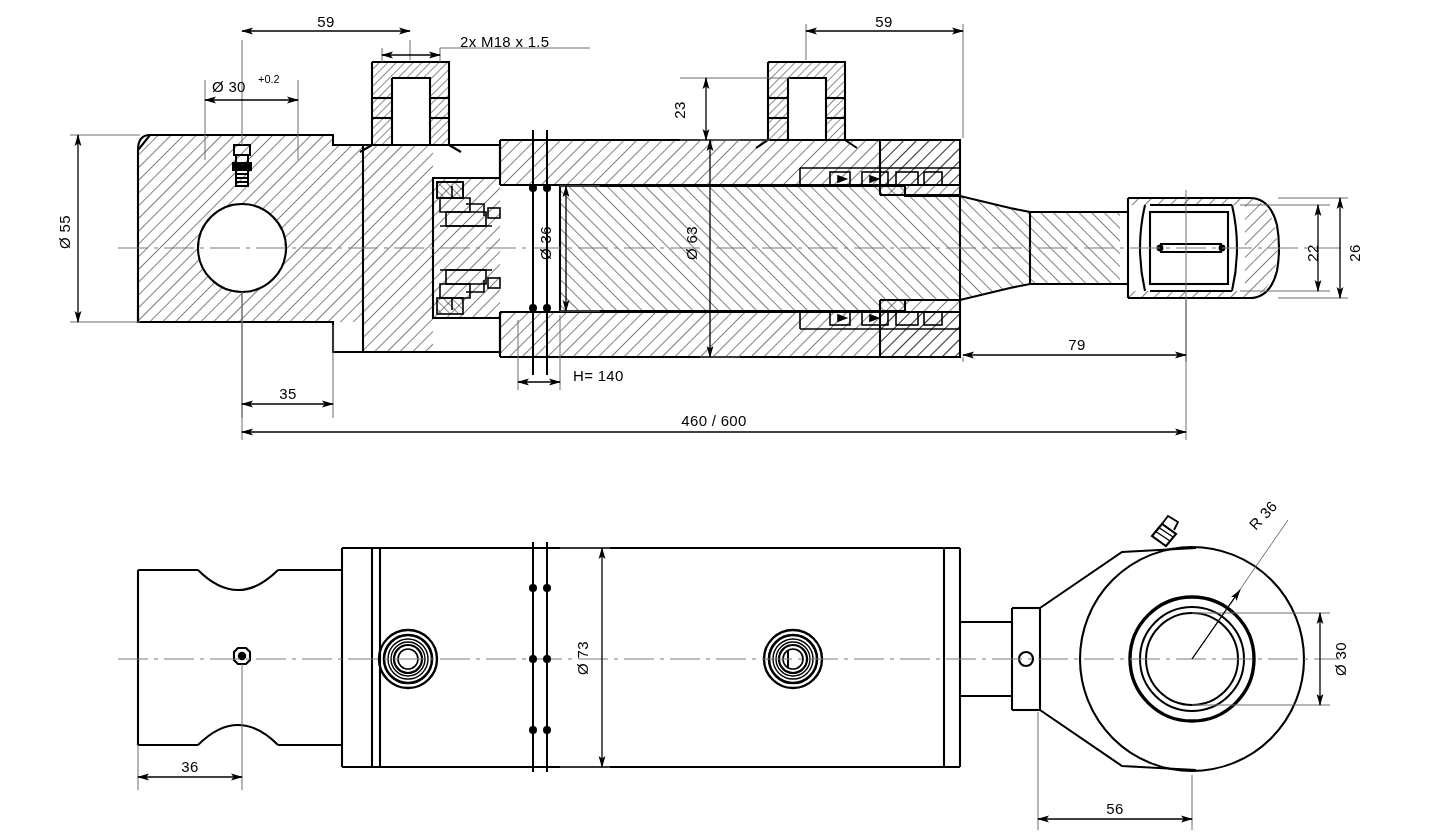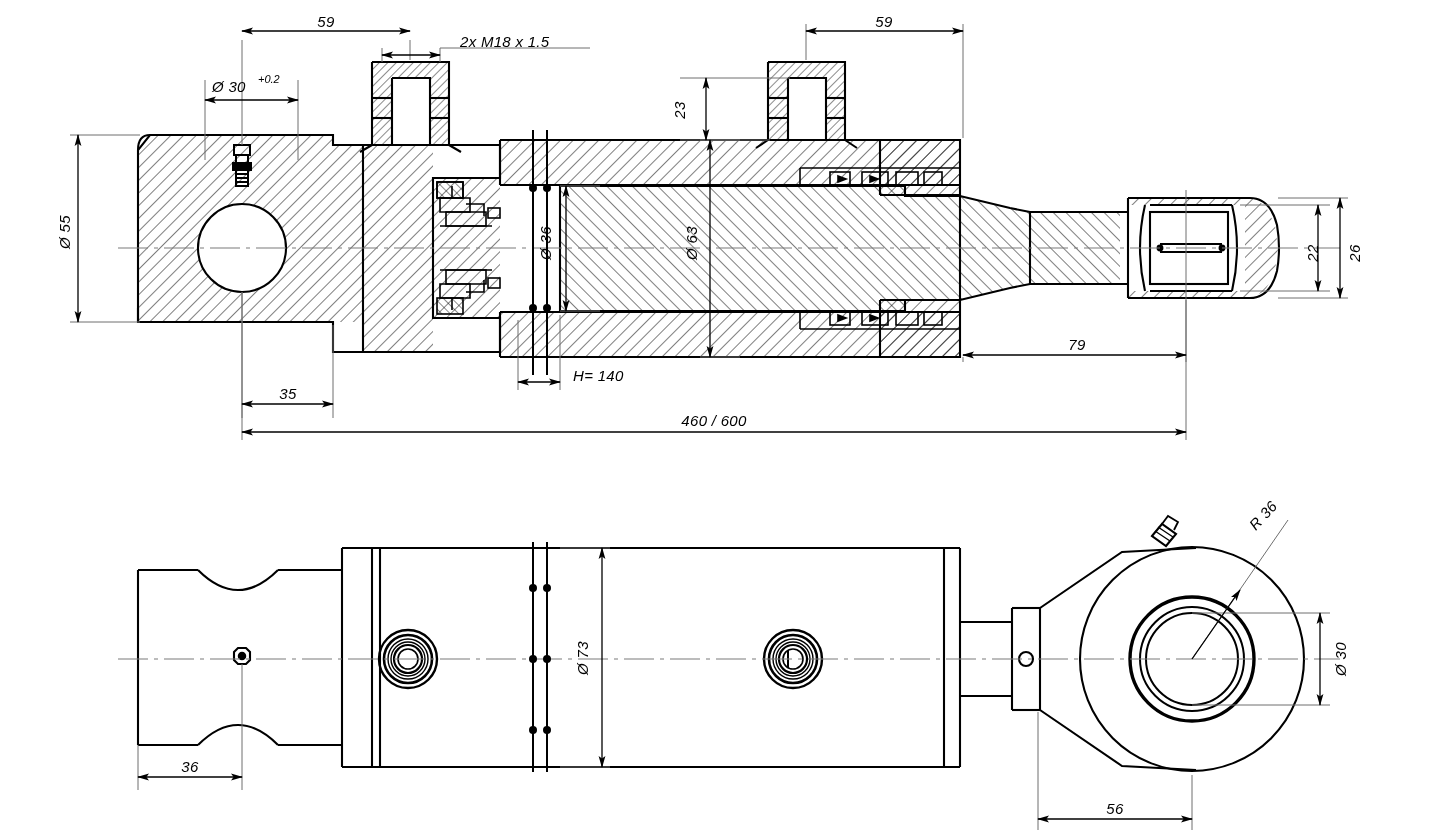--- a/index.html
+++ b/index.html
@@ -2,21 +2,21 @@
 <html><head>
 <meta charset="utf-8">
 <title>Hydraulic Cylinder Technical Drawing</title>
 <style>
   html,body{margin:0;padding:0;background:#ffffff;}
   body{
     width:1434px;height:840px;overflow:hidden;
     font-family:"Liberation Sans", sans-serif;
     color:#000;
   }
-  #drawing-root{position:relative;width:1434px;height:840px;font-style:italic;}
+  #drawing-root{position:relative;width:1434px;height:840px;}
   svg#cad{display:block;width:1434px;height:840px;}
   .dimtext{
     font-family:"Liberation Sans", sans-serif;
     font-size:15px;
     fill:#000;
     letter-spacing:0.3px;
   }
   .dimtext-sm{
     font-family:"Liberation Sans", sans-serif;
     font-size:11px;

